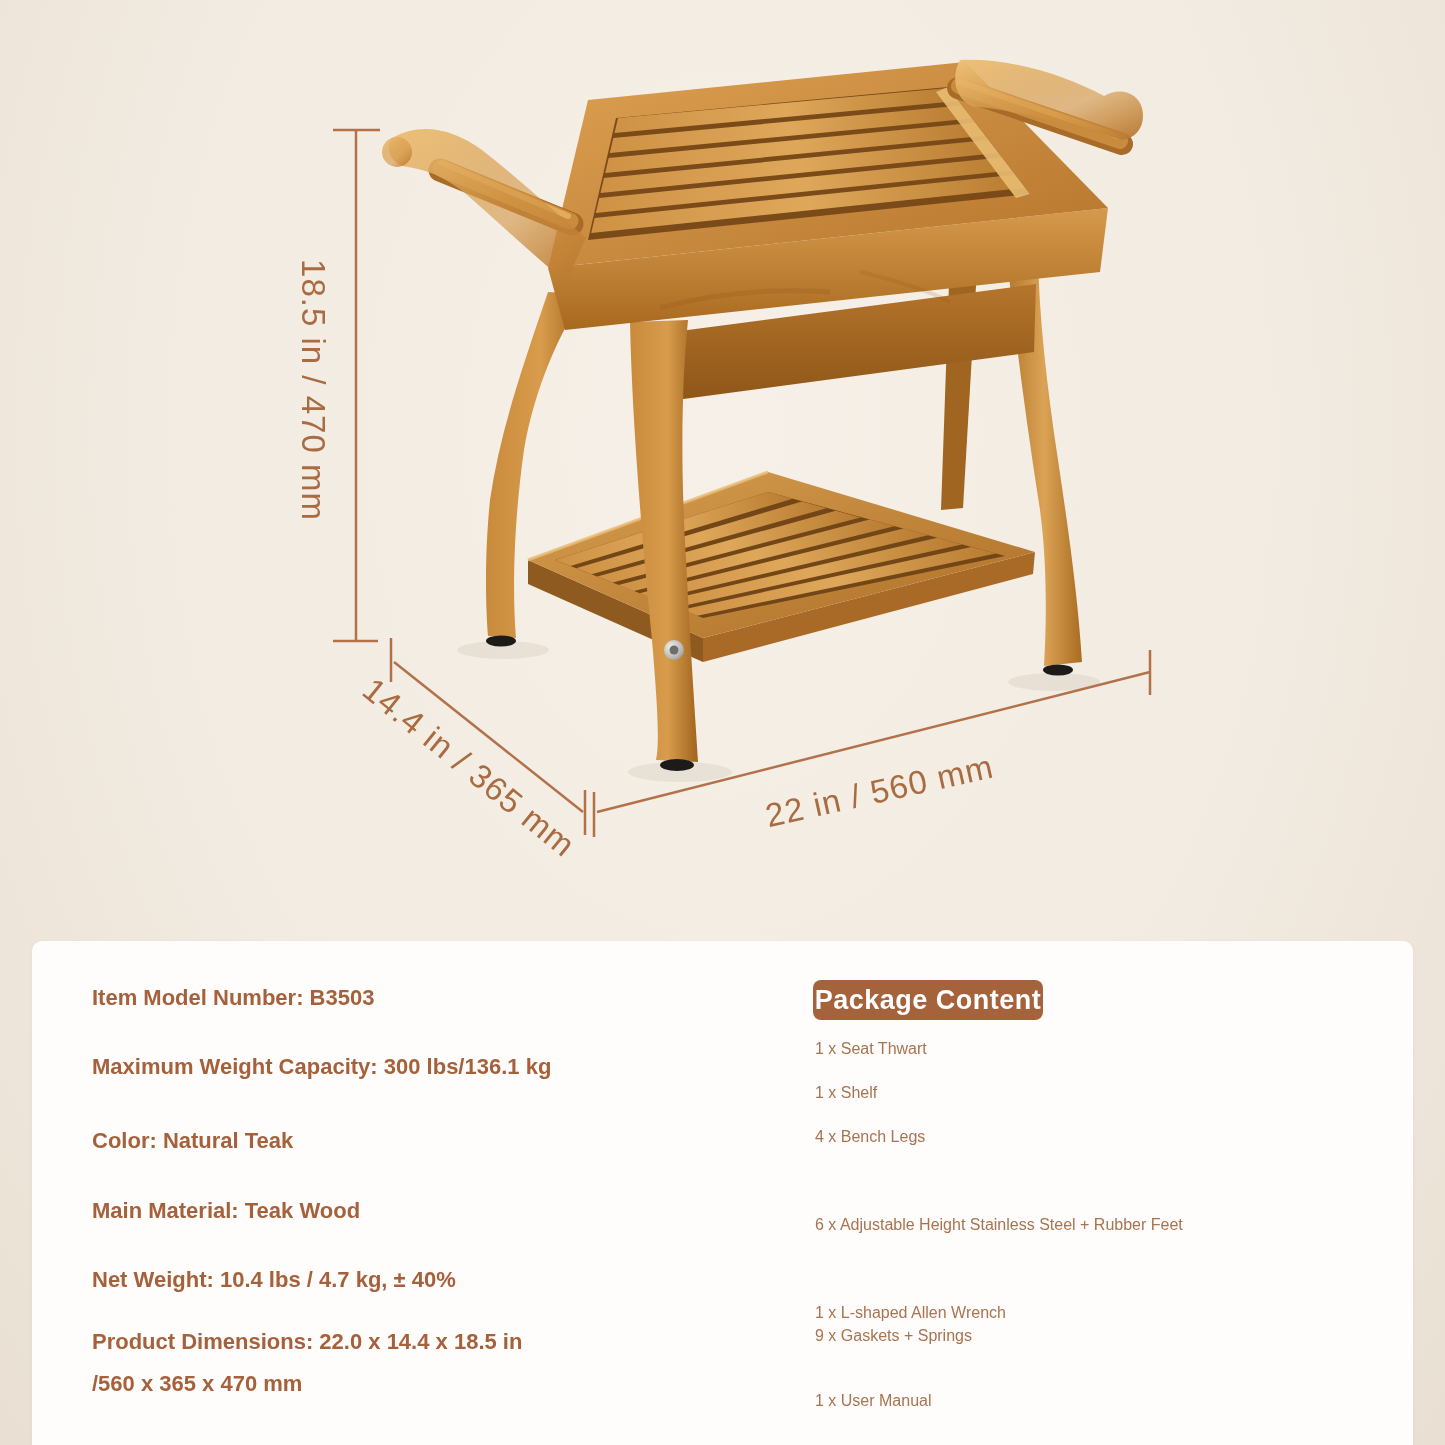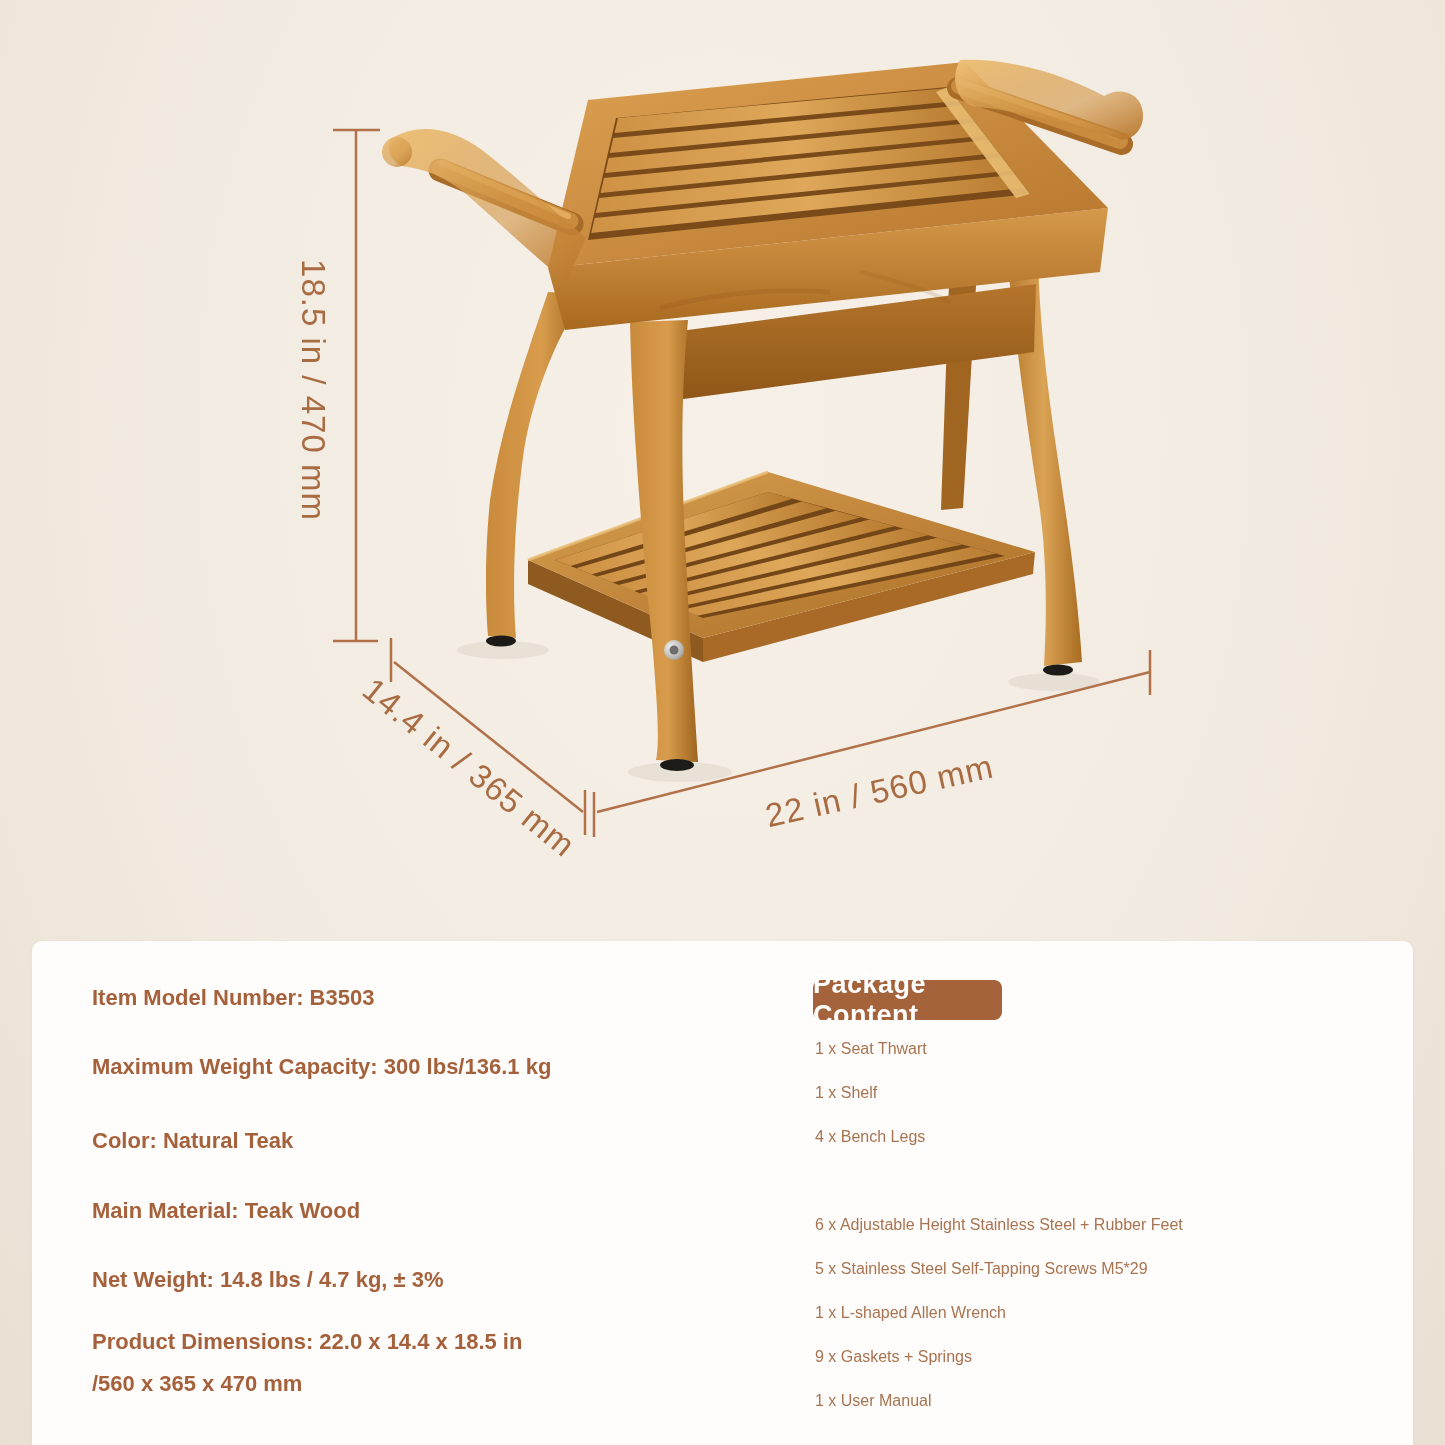--- a/index.html
+++ b/index.html
@@ -16,21 +16,21 @@
     background:#fffdfb;border-radius:10px;
     box-shadow:0 1px 4px rgba(120,90,60,0.06);
   }
   .spec-line{
     position:absolute;left:60px;width:600px;
     font-size:22px;font-weight:bold;color:#a5613b;white-space:nowrap;
   }
   .spec-line.dim1{width:580px;}
   .spec-line.dim2{width:580px;}
   #package-title{
-    position:absolute;left:781px;top:39px;width:189px;height:40px;
+    position:absolute;left:781px;top:39px;width:230px;height:40px;
     background:#a5633c;border-radius:8px;
     color:#ffffff;font-size:27px;font-weight:bold;
     display:flex;align-items:center;justify-content:center;
     letter-spacing:0.5px;
   }
   .pkg-item{
     position:absolute;left:783px;
     font-size:16px;color:#a87350;white-space:nowrap;
   }
 </style>
@@ -183,26 +183,25 @@
   <text class="dim-text" transform="translate(462,776) rotate(39)" text-anchor="middle">14.4 in / 365 mm</text>
   <text class="dim-text" transform="translate(882,802) rotate(-12.5)" text-anchor="middle">22 in / 560 mm</text>
 </svg>
 </div>
 
 <div id="spec-panel">
   <div class="spec-line" style="top:44px">Item Model Number: B3503</div>
   <div class="spec-line" style="top:113px">Maximum Weight Capacity: 300 lbs/136.1 kg</div>
   <div class="spec-line" style="top:257px">Main Material: Teak Wood</div>
   <div class="spec-line" style="top:187px">Color: Natural Teak</div>
-  <div class="spec-line" style="top:326px">Net Weight: 14.8 lbs / 4.7 kg, ± 3%</div>
+  <div class="spec-line" style="top:326px">Net Weight: 10.4 lbs / 4.7 kg, ± 40%</div>
   <div class="spec-line dim1" style="top:388px">Product Dimensions: 22.0 x 14.4 x 18.5 in</div>
   <div class="spec-line dim2" style="top:430px">/560 x 365 x 470 mm</div>
 
   <div id="package-title">Package Content</div>
   <div class="pkg-item" style="top:99px">1 x Seat Thwart</div>
   <div class="pkg-item" style="top:143px">1 x Shelf</div>
   <div class="pkg-item" style="top:187px">4 x Bench Legs</div>
   <div class="pkg-item" style="top:275px">6 x Adjustable Height Stainless Steel + Rubber Feet</div>
-  <div class="pkg-item" style="top:319px">5 x Stainless Steel Self-Tapping Screws M5*29</div>
   <div class="pkg-item" style="top:363px">1 x L-shaped Allen Wrench</div>
-  <div class="pkg-item" style="top:407px">9 x Gaskets + Springs</div>
+  <div class="pkg-item" style="top:386px">9 x Gaskets + Springs</div>
   <div class="pkg-item" style="top:451px">1 x User Manual</div>
 </div>
 
 </body></html>

